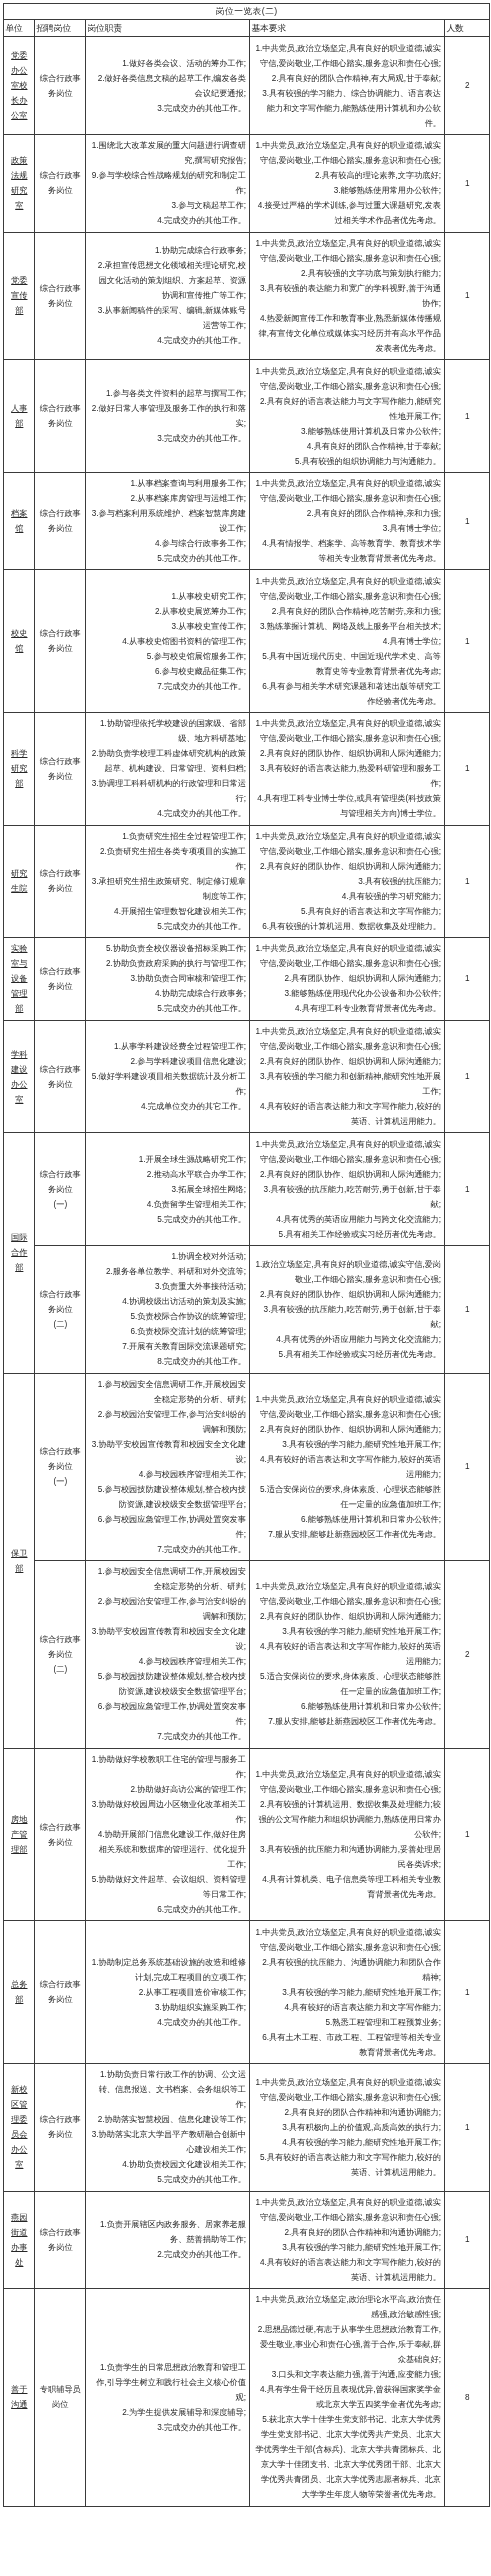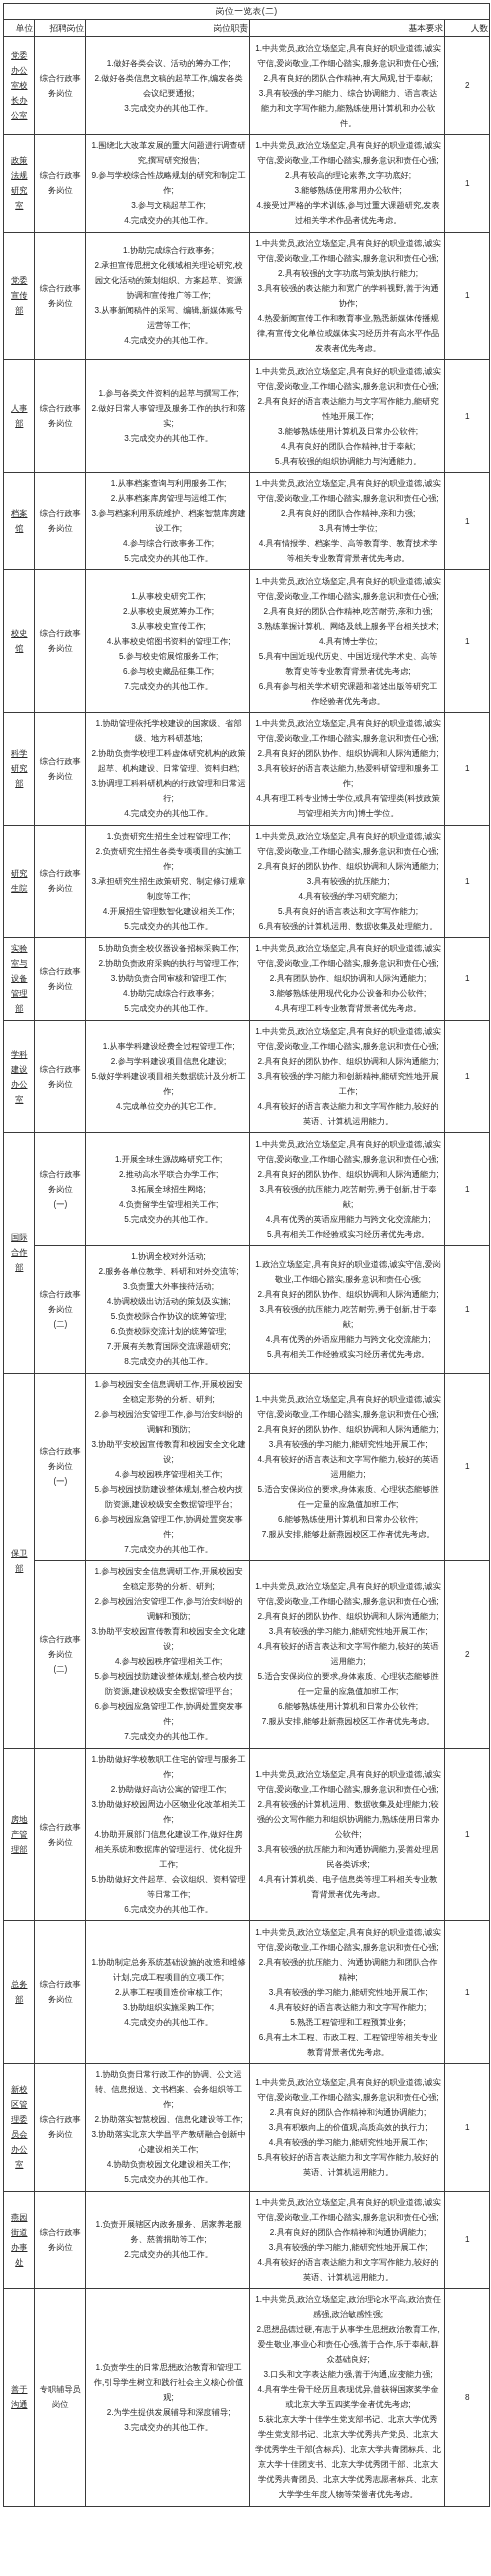--- a/index.html
+++ b/index.html
@@ -25,21 +25,21 @@
     background: #ffffff;
   }
   .title-cell {
     text-align: center;
     font-size: 8.7px;
     line-height: 11px;
     padding: 2.2px 1.1px;
     letter-spacing: 0.5px;
   }
   th.col-head {
-    text-align: right;
+    text-align: left;
     font-size: 8.7px;
     line-height: 11px;
     padding: 2.7px 1.1px;
   }
   td.unit-cell {
     text-align: center;
     font-size: 8.2px;
     line-height: 15px;
     padding: 2.2px 5.4px;
     text-decoration: underline;
@@ -48,21 +48,21 @@
     text-align: center;
     font-size: 8.2px;
     line-height: 15px;
     padding: 2.2px 3.8px;
   }
   td.pos-cell .pos-sub { text-align: center; }
   td.duty-cell, td.req-cell {
     font-size: 8.2px;
     line-height: 15px;
     padding: 3.3px 3.3px 3.3px 4.9px;
-    text-align: center;
+    text-align: right;
   }
   td.count-cell {
     text-align: center;
     font-size: 8.2px;
     line-height: 15px;
     padding: 1.1px;
   }
   .item { display: block; }
 </style>
 </head>

